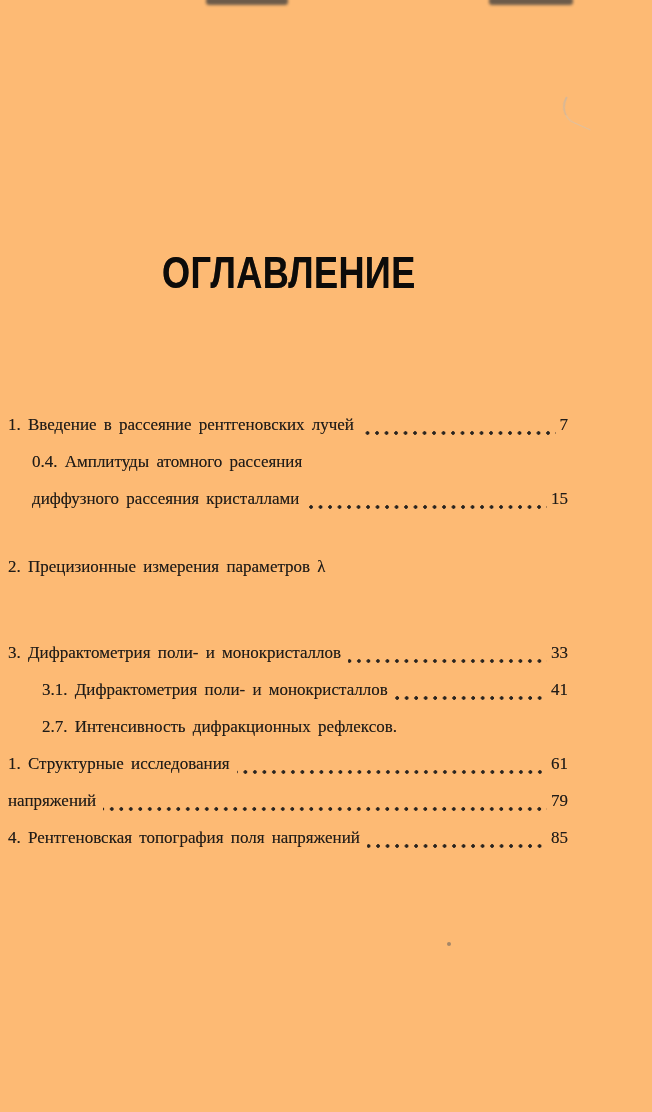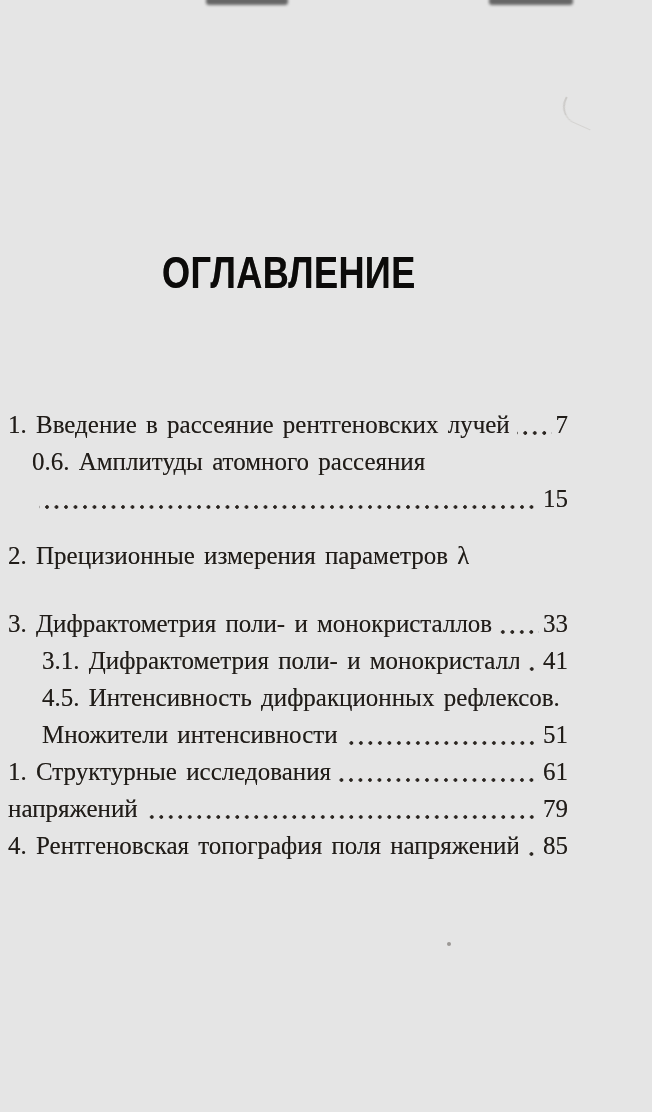--- a/index.html
+++ b/index.html
@@ -5,21 +5,21 @@
   html, body { margin: 0; padding: 0; }
   body {
     width: 652px; height: 1112px;
     background: #ffffff;
     font-family: "Liberation Serif", "DejaVu Serif", serif;
     position: relative;
     overflow: hidden;
   }
   .page {
     position: absolute; inset: 0;
-    background: #e5e5e5;
+    background: #fdba74;
   }
   
   .artifact-top {
     position: absolute; top: -3px; height: 8px;
     background: #3c3c3c; border-radius: 3px;
     filter: blur(1.6px); opacity: .75;
   }
   .artifact-top.left  { left: 206px; width: 82px; }
   .artifact-top.right { left: 489px; width: 84px; }
   .artifact-squiggle {
@@ -41,33 +41,33 @@
     font-family: "Liberation Sans", "DejaVu Sans", sans-serif;
     font-weight: 700; font-size: 44px; line-height: 48px;
     letter-spacing: 0.5px;
     color: #0c0b0a;
     transform: scaleX(0.82); transform-origin: left top;
     white-space: nowrap;
     text-shadow: 0 0 .5px rgba(0,0,0,.55);
   }
   .toc {
     position: absolute; left: 8px; top: 406px; width: 560px;
-    font-size: 25px; color: #201c18;
+    font-size: 17px; color: #201c18;
     text-shadow: 0 0 .4px rgba(32,28,24,.5);
     word-spacing: 3px;
   }
   .toc-line {
     display: flex; align-items: baseline;
     height: 37px; line-height: 37px;
     white-space: nowrap;
   }
   .toc-line.indent-1 { padding-left: 24px; }
   .toc-line.indent-2 { padding-left: 34px; }
-  .toc-line.gap-before-2 { margin-top: 20px; align-items: center; }
-  .toc-line.gap-before-3 { margin-top: 31px; }
+  .toc-line.gap-before-2 { margin-top: 31px; align-items: center; }
+  .toc-line.gap-before-3 { margin-top: 49px; }
   .toc-text { flex: 0 1 auto; overflow: hidden; }
   .leader {
     flex: 1 1 14px;
     align-self: flex-end;
     height: 4px;
     margin: 0 4px 8px 7px;
     background-image: radial-gradient(circle at 2px 2px, #29241f 1.5px, rgba(0,0,0,0) 2.1px);
     background-size: 9.5px 4px;
     background-repeat: repeat-x;
     background-position: right bottom;
@@ -87,46 +87,42 @@
 
   <div class="title">ОГЛАВЛЕНИЕ</div>
 
   <div class="toc" id="toc-list">
       <div class="toc-line indent-0">
         <span class="toc-text">1. Введение в рассеяние рентгеновских лучей</span>
         <span class="leader"></span>
         <span class="page-num">7</span>
       </div>
       <div class="toc-line indent-1">
-        <span class="toc-text">0.6. Амплитуды атомного рассеяния</span>
+        <span class="toc-text">0.4. Амплитуды атомного рассеяния</span>
       </div>
       <div class="toc-line indent-1">
+        <span class="toc-text">диффузного рассеяния кристаллами</span>
         <span class="leader"></span>
         <span class="page-num">15</span>
       </div>
       <div class="toc-line indent-0 gap-before-2">
         <span class="toc-text">2. Прецизионные измерения параметров λ</span>
       </div>
       <div class="toc-line indent-0 gap-before-3">
         <span class="toc-text">3. Дифрактометрия поли- и монокристаллов</span>
         <span class="leader"></span>
         <span class="page-num">33</span>
       </div>
       <div class="toc-line indent-2">
         <span class="toc-text">3.1. Дифрактометрия поли- и монокристаллов</span>
         <span class="leader"></span>
         <span class="page-num">41</span>
       </div>
       <div class="toc-line indent-2">
-        <span class="toc-text">4.5. Интенсивность дифракционных рефлексов.</span>
-      </div>
-      <div class="toc-line indent-2">
-        <span class="toc-text">Множители интенсивности</span>
-        <span class="leader"></span>
-        <span class="page-num">51</span>
+        <span class="toc-text">2.7. Интенсивность дифракционных рефлексов.</span>
       </div>
       <div class="toc-line indent-0">
         <span class="toc-text">1. Структурные исследования</span>
         <span class="leader"></span>
         <span class="page-num">61</span>
       </div>
       <div class="toc-line indent-0">
         <span class="toc-text">напряжений</span>
         <span class="leader"></span>
         <span class="page-num">79</span>

